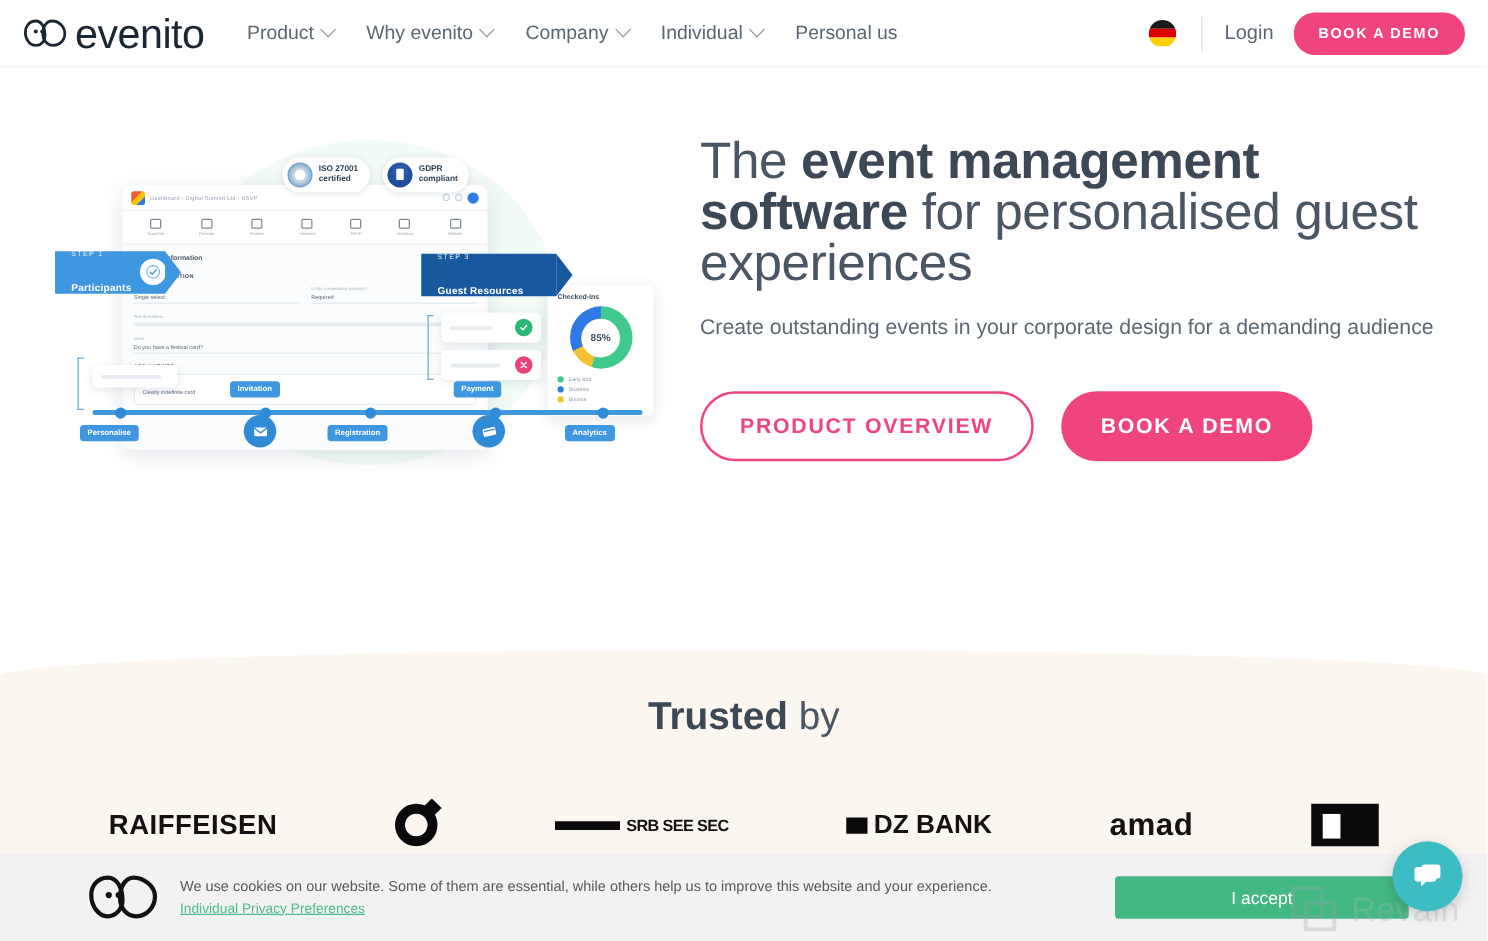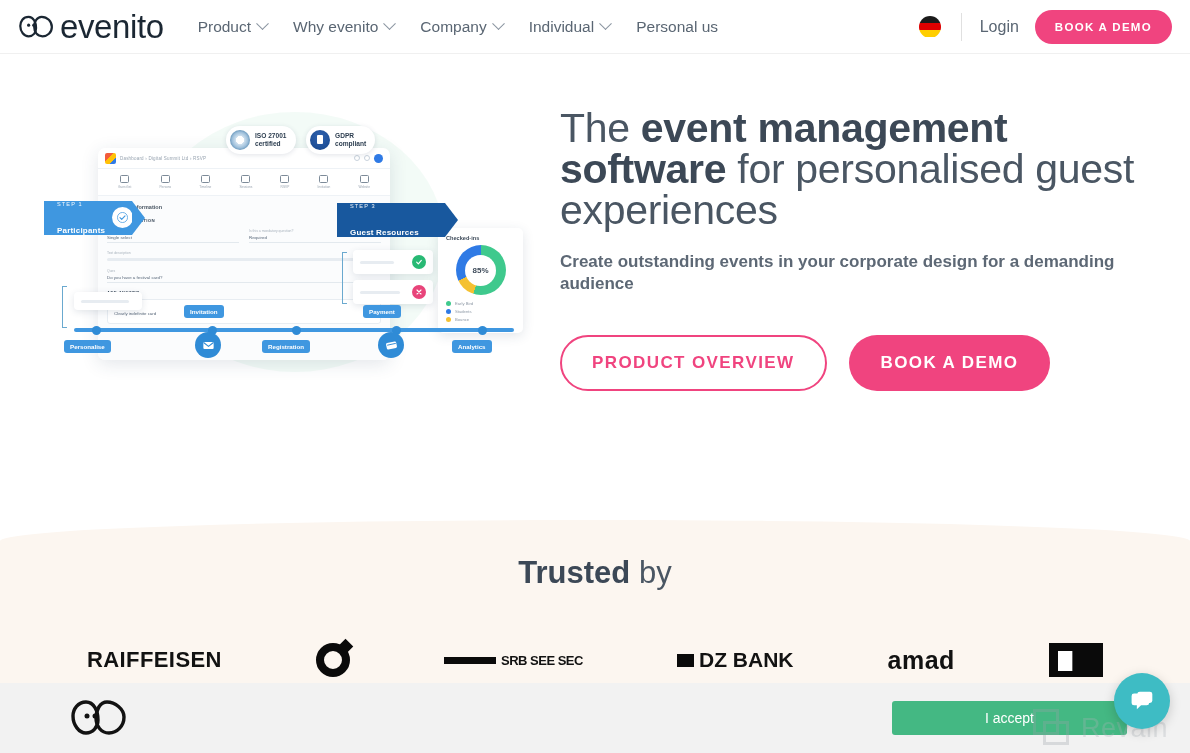--- a/index.html
+++ b/index.html
@@ -51,21 +51,21 @@
     letter-spacing: 1.3px; padding: 11px 20px; border-radius: 22px; cursor: pointer; white-space: nowrap;
   }
 
   
   .hero-text { position: absolute; left: 560px; top: 108px; width: 600px; }
   .hero-h1 {
     font-size: 41px; line-height: 41px; color: #4a5663; font-weight: 300; letter-spacing: -0.3px;
   }
   .hero-h1 b { font-weight: 700; color: #3c4856; }
   .hero-sub {
-    margin-top: 20px; font-size: 17px; line-height: 22px; color: #5d6875; font-weight: 700; max-width: 590px;
+    margin-top: 20px; font-size: 17px; line-height: 22px; color: #5d6875; font-weight: 400; max-width: 590px;
   }
   .hero-btns { display: flex; gap: 22px; margin-top: 40px; }
   .btn-outline {
     border: 2px solid #f0447f; color: #f0447f; background: #fff;
     font-size: 17px; font-weight: 700; letter-spacing: 1.4px;
     padding: 16px 30px; border-radius: 34px; cursor: pointer; white-space: nowrap;
   }
   .btn-solid {
     background: #f0447f; color: #fff;
     font-size: 17px; font-weight: 700; letter-spacing: 1.4px;
@@ -508,20 +508,24 @@
     </svg>
   </div>
 
   <div class="cookie">
     <svg class="cookie-logo" viewBox="0 0 58 40">
       <path d="M16 4 C8 4 3 11 3 18 C3 27 9 35 16 35 C23 35 28 29 28 22 C28 13 24 4 16 4 Z" fill="none" stroke="#121212" stroke-width="3.4"></path>
       <path d="M37 4 C45 4 54 11 54 19 C54 28 47 35 39 35 C31 35 26 28 26 20 C26 12 30 4 37 4 Z" fill="none" stroke="#121212" stroke-width="3.4"></path>
       <circle cx="17" cy="18" r="2.5" fill="#121212"></circle>
       <circle cx="25" cy="18" r="2.5" fill="#121212"></circle>
     </svg>
+    <div class="cookie-txt">
+      <div class="cookie-p">We use cookies on our website. Some of them are essential, while others help us to improve this website and your experience.</div>
+      <span class="cookie-link">Individual Privacy Preferences</span>
+    </div>
     <div class="btn-accept">I accept</div>
   </div>
 
   <div class="watermark">
     <div class="wm-ic">
         <span class="a"></span>
         <span class="b"></span>
       </div>
     <div class="wm-tx">Revain</div>
   </div>

